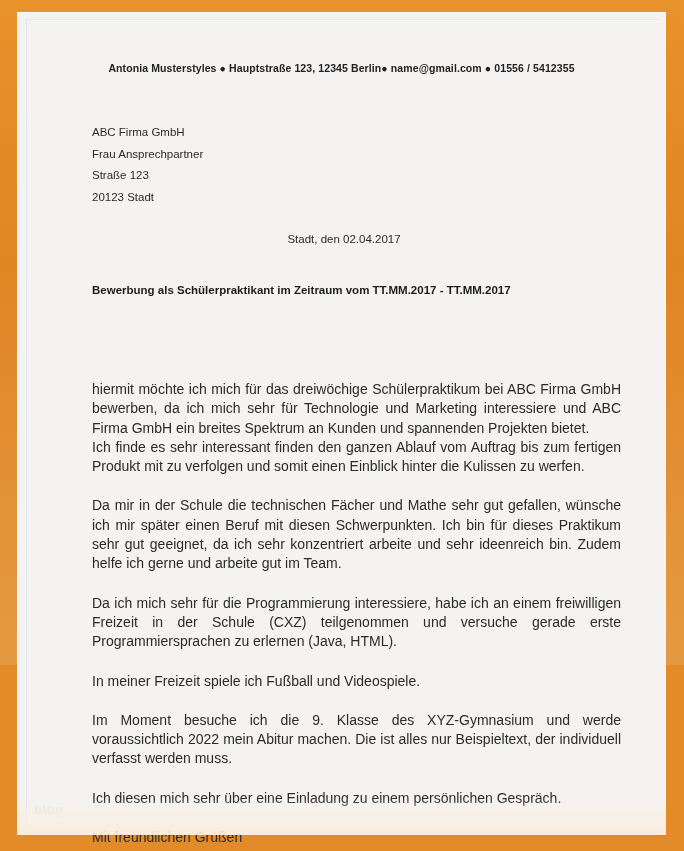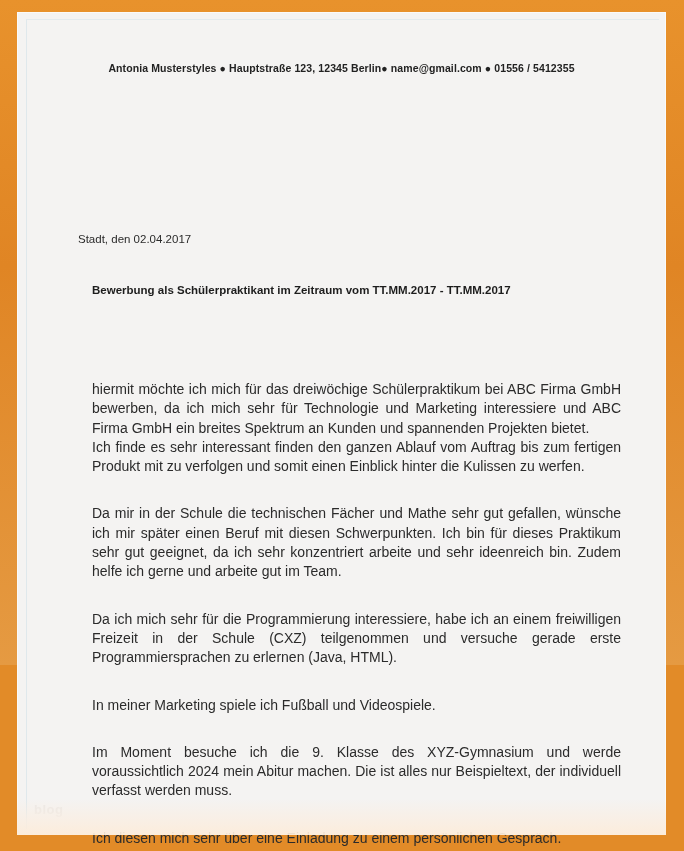--- a/index.html
+++ b/index.html
@@ -82,24 +82,24 @@
     width: 512px;
   }
   #recipient {
     top: 110px;
     font-size: 11.5px;
     line-height: 21.5px;
     color: #2b2b2b;
   }
   #date-line {
     position: absolute;
-    left: 61px;
+    left: 71px;
     top: 221px;
     width: 512px;
-    text-align: left;
+    text-align: center;
     font-size: 11.5px;
     color: #2b2b2b;
   }
   #subject {
     top: 272px;
     font-size: 11.5px;
     font-weight: bold;
     color: #1d1d1d;
   }
   #salutation {
@@ -113,21 +113,21 @@
     width: 529px;
     font-size: 14px;
     line-height: 19.3px;
     color: #2b2b2b;
   }
   #body p {
     margin: 0;
     text-align: justify;
   }
   #body p.gap-before {
-    margin-top: 28px;
+    margin-top: 20px;
   }
   #body p.tight {
     margin-top: 0;
   }
   #body p.flush {
     text-align: left;
   }
 
   #watermark {
     position: absolute;
@@ -147,33 +147,39 @@
   <div id="page-sheet">
 
     <div id="inner-hairline"></div>
 
     <div id="doc">
 
       <div class="letter-head">
         <span>Antonia Musterstyles ● Hauptstraße 123, 12345 Berlin● name@gmail.com ● 01556 / 5412355</span>
       </div>
 
+      <div class="block" id="recipient">
+        <div>ABC Firma GmbH</div>
+        <div>Frau Ansprechpartner</div>
+        <div>Straße 123</div>
+        <div>20123 Stadt</div>
+      </div>
 
       <div id="date-line">Stadt, den 02.04.2017</div>
 
       <div class="block" id="subject">Bewerbung als Schülerpraktikant im Zeitraum vom TT.MM.2017 - TT.MM.2017</div>
 
 
       <div id="body">
         <p>hiermit möchte ich mich für das dreiwöchige Schülerpraktikum bei ABC Firma GmbH bewerben, da ich mich sehr für Technologie und Marketing interessiere und ABC Firma GmbH ein breites Spektrum an Kunden und spannenden Projekten bietet.</p>
         <p class="tight">Ich finde es sehr interessant finden den ganzen Ablauf vom Auftrag bis zum fertigen Produkt mit zu verfolgen und somit einen Einblick hinter die Kulissen zu werfen.</p>
         <p class="gap-before">Da mir in der Schule die technischen Fächer und Mathe sehr gut gefallen, wünsche ich mir später einen Beruf mit diesen Schwerpunkten. Ich bin für dieses Praktikum sehr gut geeignet, da ich sehr konzentriert arbeite und sehr ideenreich bin. Zudem helfe ich gerne und arbeite gut im Team.</p>
         <p class="gap-before">Da ich mich sehr für die Programmierung interessiere, habe ich an einem freiwilligen Freizeit in der Schule (CXZ) teilgenommen und versuche gerade erste Programmiersprachen zu erlernen (Java, HTML).</p>
-        <p class="gap-before flush">In meiner Marketing spiele ich Fußball und Videospiele.</p>
-        <p class="gap-before">Im Moment besuche ich die 9. Klasse des XYZ-Gymnasium und werde voraussichtlich 2024 mein Abitur machen. Die ist alles nur Beispieltext, der individuell verfasst werden muss.</p>
+        <p class="gap-before flush">In meiner Freizeit spiele ich Fußball und Videospiele.</p>
+        <p class="gap-before">Im Moment besuche ich die 9. Klasse des XYZ-Gymnasium und werde voraussichtlich 2022 mein Abitur machen. Die ist alles nur Beispieltext, der individuell verfasst werden muss.</p>
         <p class="gap-before flush">Ich diesen mich sehr über eine Einladung zu einem persönlichen Gespräch.</p>
         <p class="gap-before flush">Mit freundlichen Grüßen</p>
         <p class="gap-before flush">Mein Name</p>
       </div>
 
       <div id="watermark">blog</div>
 
     </div>
 
     <div id="bottom-wash"></div>

